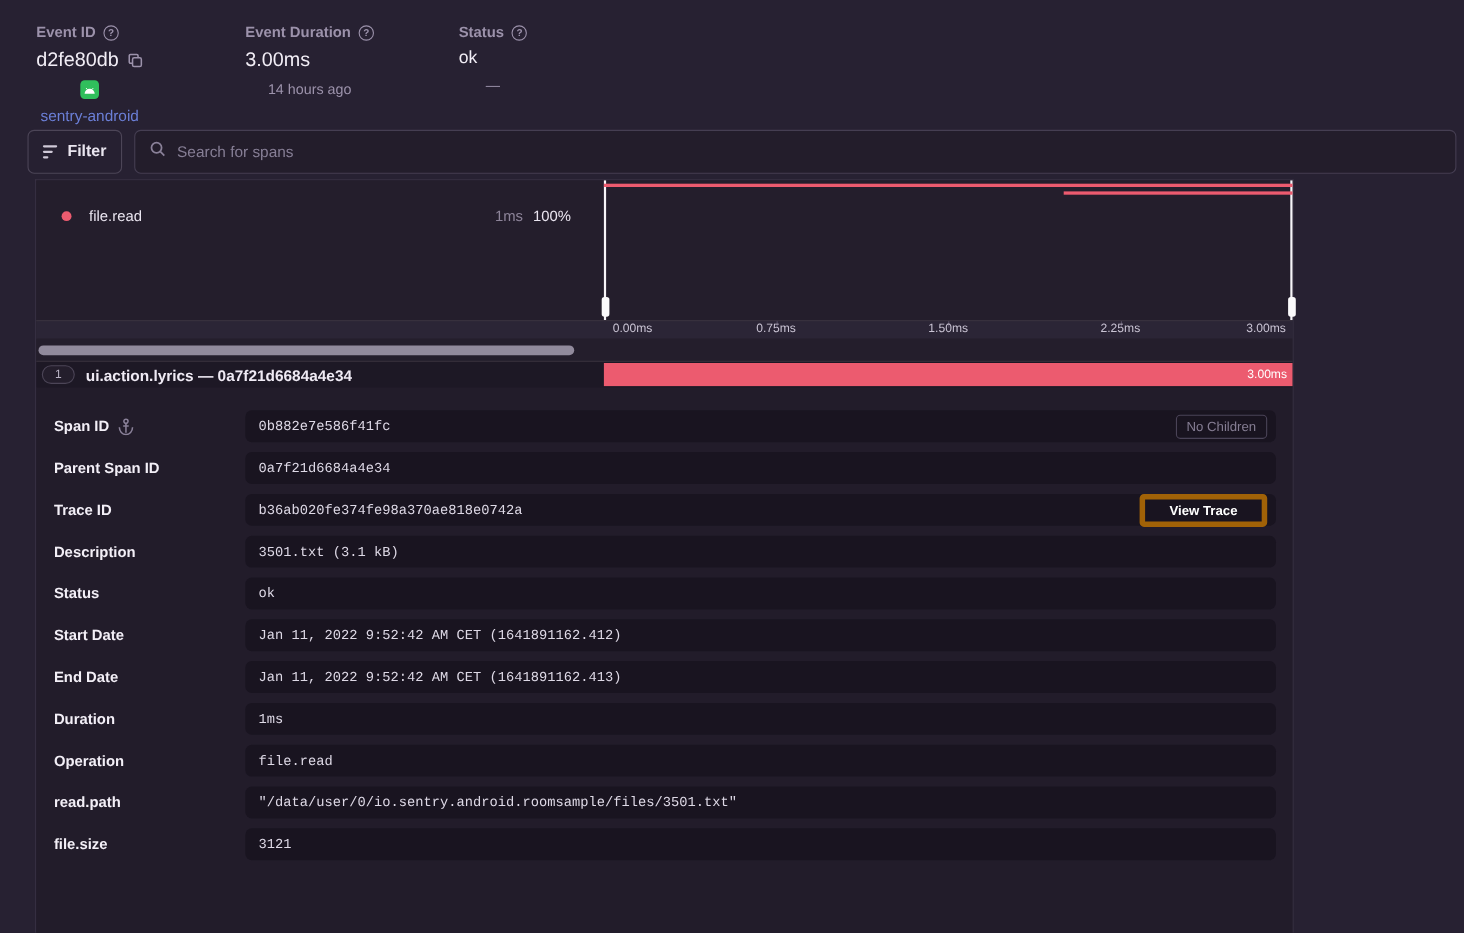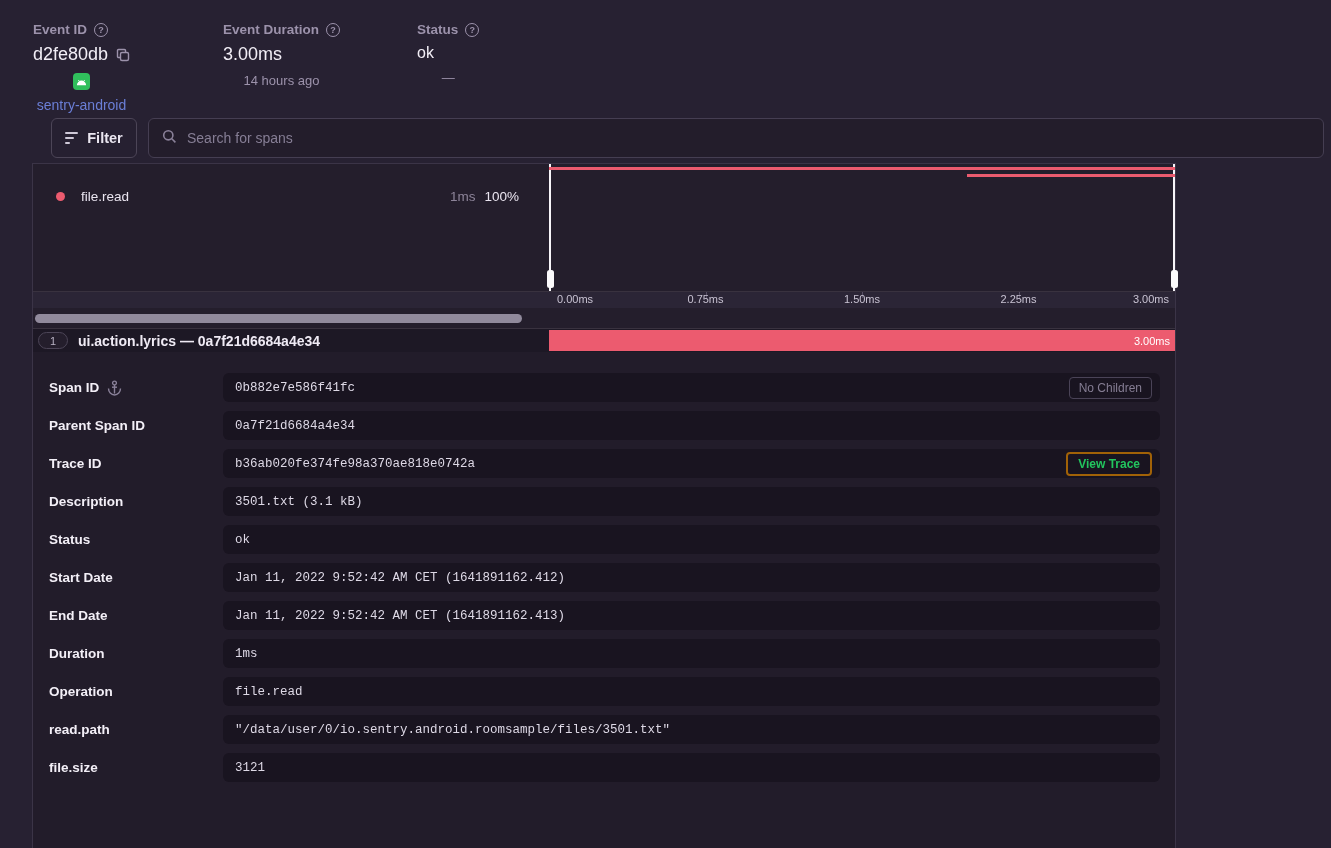--- a/index.html
+++ b/index.html
@@ -25,21 +25,21 @@
     display:inline-flex; align-items:center; justify-content:center; font-size:9px; font-weight:700; color:var(--gray); }
   .h-value{ margin-top:7px; font-size:18px; font-weight:400; color:var(--text); display:flex; align-items:center; gap:8px; }
   .h-sub{ margin-top:8px; font-size:13px; color:var(--gray); display:flex; align-items:center; gap:7px;flex-direction:column; }
   .copy-icon svg{ display:block; }
   .android-icon{ width:17px; height:17px; background:var(--green); border-radius:4px;
     display:inline-flex; align-items:flex-end; justify-content:center; }
   .android-icon svg{ display:block; margin-bottom:3px; }
   .project-link{ color:var(--link); font-size:14px; text-decoration:none; }
 
   
-  .toolbar{ position:absolute; top:118px; left:51px; right:7px; height:27px; }
+  .toolbar{ position:absolute; top:118px; left:25px; right:7px; height:27px; }
   .filter-btn{ position:absolute; left:0; top:0; width:86px; height:40px; background:#262031;
     border:1px solid #4c4557; border-radius:6px; display:flex; align-items:center; justify-content:center;
     gap:9px; font-size:14.5px; font-weight:700; color:#eae6f0; cursor:pointer; }
   .filter-icon{ display:flex; flex-direction:column; gap:3px; align-items:flex-start; }
   .filter-icon i{ display:block; height:2px; background:#cfc9d8; border-radius:1px; }
   .filter-icon i:nth-child(1){ width:13px; } .filter-icon i:nth-child(2){ width:9px; } .filter-icon i:nth-child(3){ width:5px; }
   .search-box{ position:absolute; left:97px; right:0; top:0; height:40px; background:#231d2b;
     border:1px solid #453e52; border-radius:6px; display:flex; align-items:center; padding:0 13px; gap:10px; }
   .search-box input{ flex:1; background:transparent; border:none; outline:none; color:#e8e3ee;
     font-size:14px; font-family:inherit; }
@@ -92,22 +92,22 @@
   .details{ flex:1; padding:21px 15px 0 16px; overflow:hidden; background:var(--surface); }
   .drow{ display:flex; align-items:center; margin-bottom:9px; }
   .dlabel{ width:174px; flex:none; font-size:13.5px; font-weight:700; color:#f3eff7; display:flex; align-items:center; gap:8px; }
   .anchor-icon svg{ display:block; }
   .dvalue{ flex:1; height:29px; background:var(--box); border-radius:6px; display:flex; align-items:center;
     padding:0 12px; font-size:12.5px; color:var(--mono-text); position:relative; white-space:nowrap; }
   .nochildren-badge{ position:absolute; right:8px; top:50%; transform:translateY(-50%);
     font-family:"Liberation Sans",sans-serif; font-size:12px; color:#857d93; border:1px solid #4a4357;
     border-radius:4px; padding:3px 9px; background:transparent; }
   .viewtrace-btn{ position:absolute; right:8px; top:50%; transform:translateY(-50%);
-    font-family:"Liberation Sans",sans-serif; font-size:12px; font-weight:700; color:#22c55e; border:2px solid #a16207;
-    border-radius:4px; padding:3px 10px; background:transparent; cursor:pointer; }
+    font-family:"Liberation Sans",sans-serif; font-size:12px; font-weight:700; color:#ffffff; border:5px solid #a16207;
+    border-radius:4px; padding:3px 22px; background:transparent; cursor:pointer; }
 </style>
 </head>
 <body>
 
 <div class="h-col" style="left:33px">
   <div class="h-label">
     <span>Event ID</span>
     <span class="help-icon">?</span>
   </div>
   <div class="h-value">

